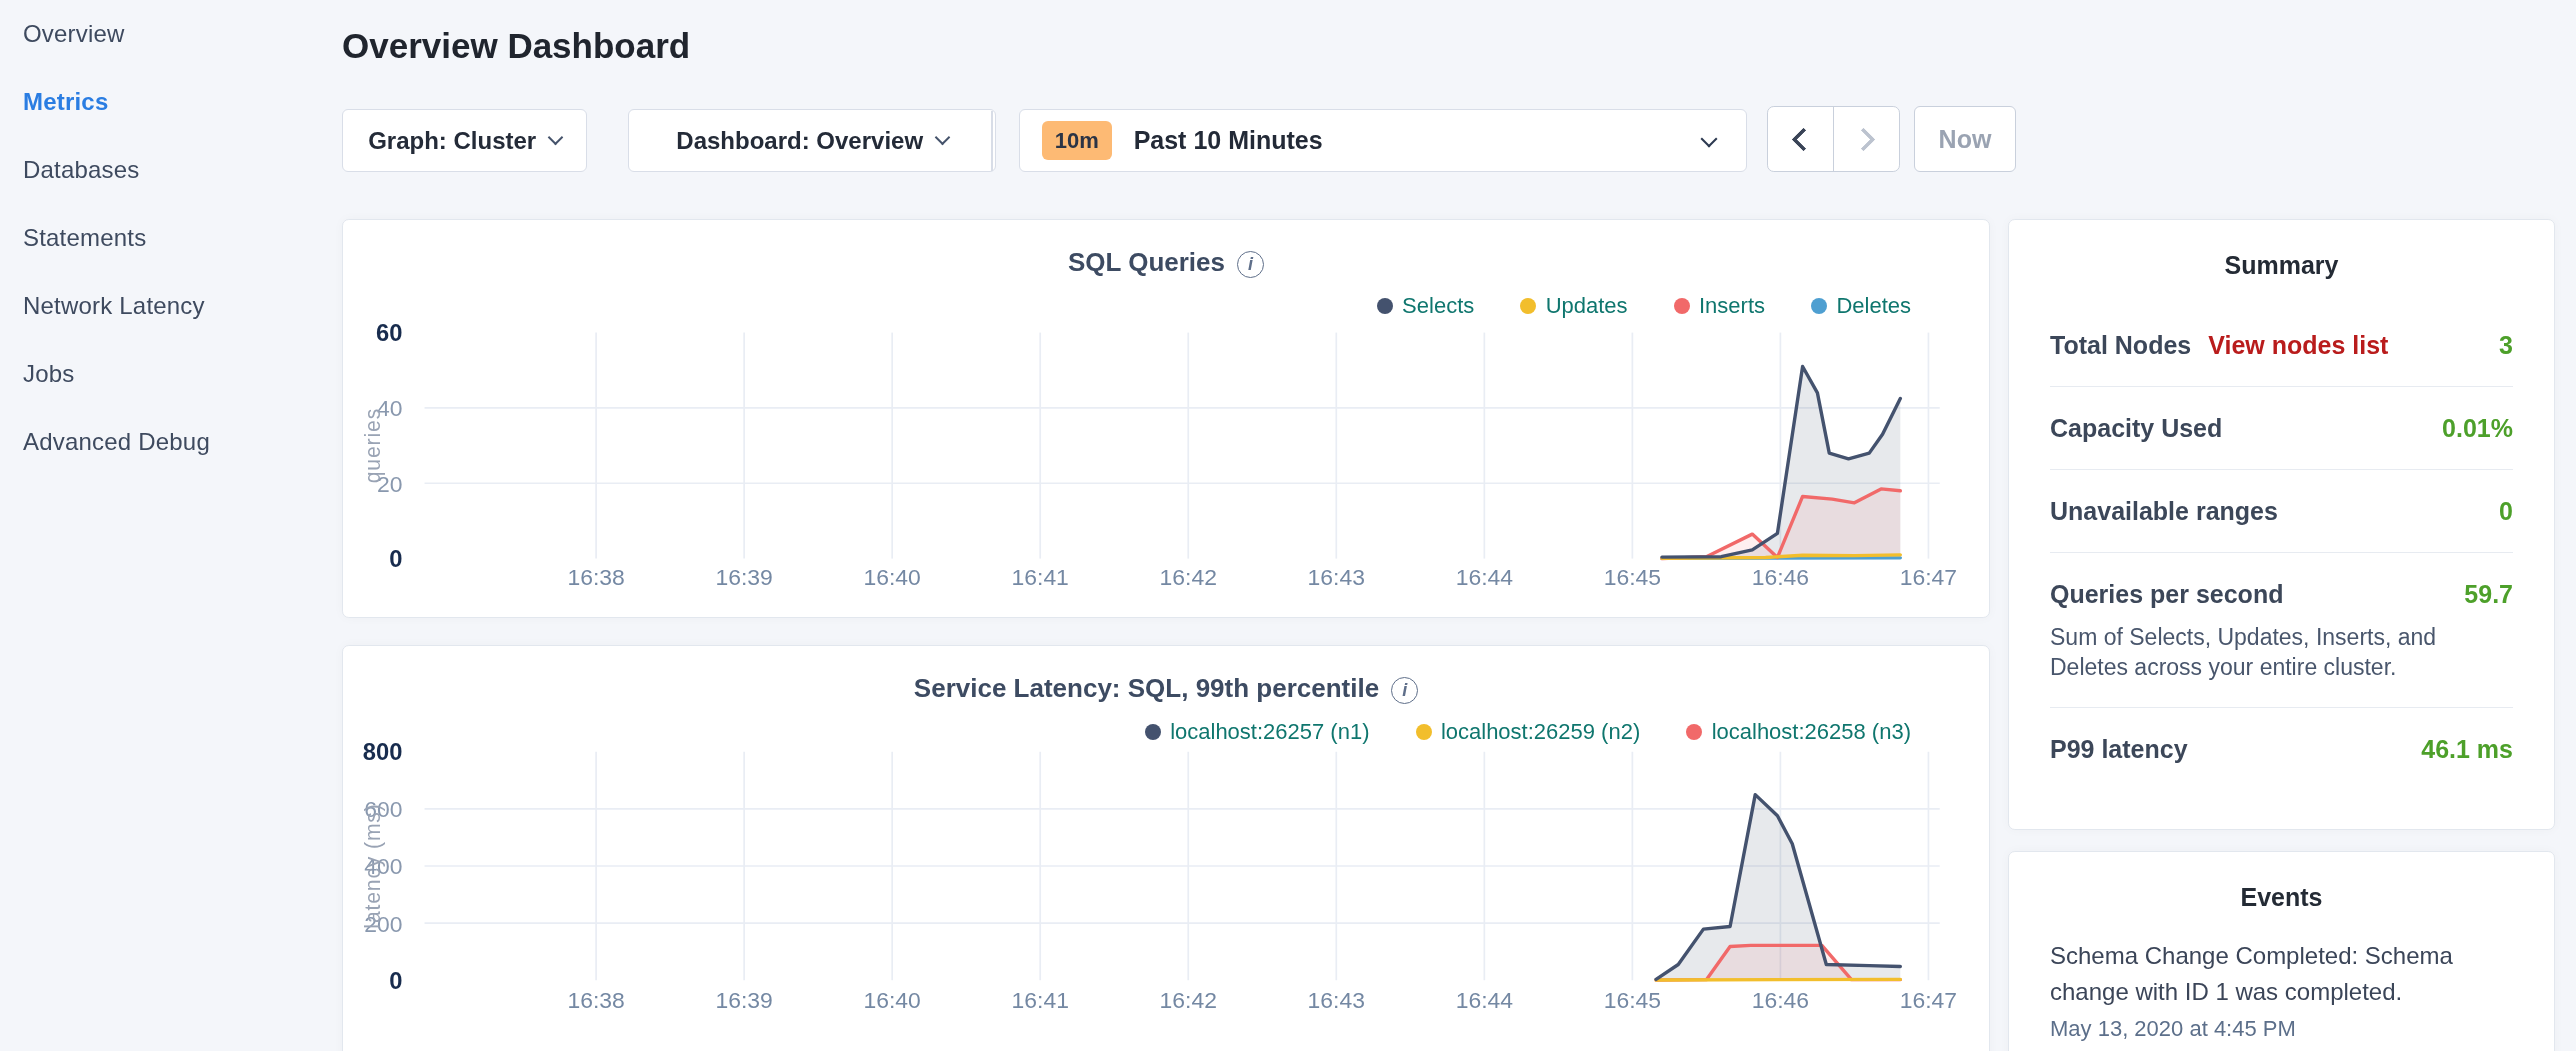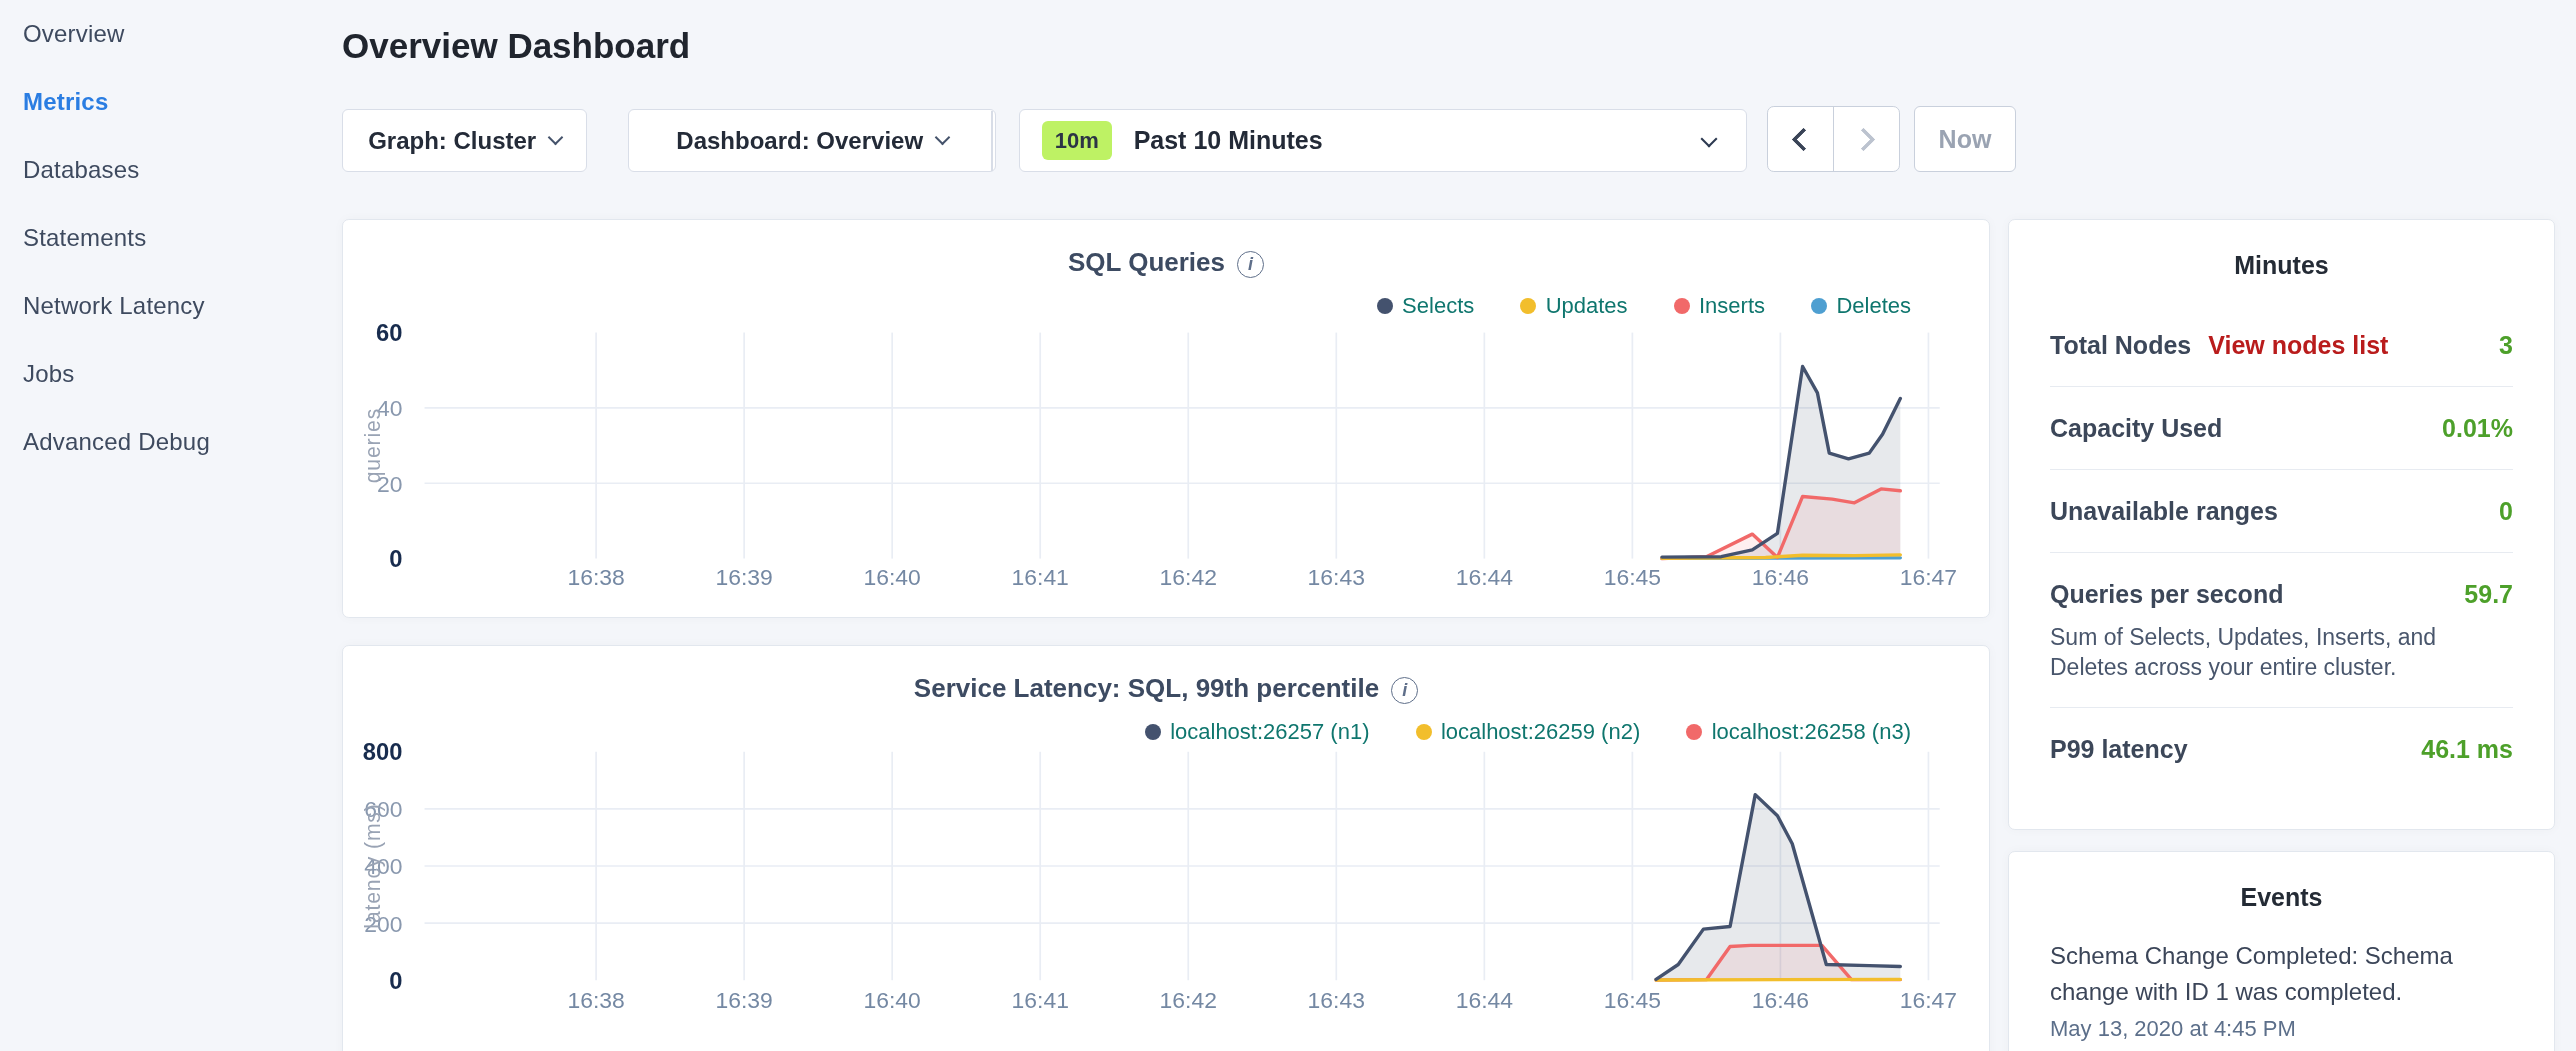--- a/index.html
+++ b/index.html
@@ -18,21 +18,21 @@
   .btn { background:#fff; border:1.7px solid #d9dee8; border-radius:6px; display:flex;
          align-items:center; justify-content:center; cursor:pointer; }
   .dropdown { position:absolute; top:109px; height:63px; font-size:24px; font-weight:600; color:#242b38; gap:13.6px; }
   #graph-dd { left:342px; width:245px; }
   #dash-dd  { left:628px; width:368px; }
   .chev { display:inline-block; width:11px; height:11px; border-top:2.6px solid #45536b;
           border-right:2.6px solid #45536b; transform:rotate(135deg); margin-top:-6.8px; }
   .toolbar-divider { position:absolute; left:991px; top:111px; width:1.7px; height:60px; background:#d8dde7; }
 
   .time-box { position:absolute; left:1019px; top:109px; width:728px; height:63px; justify-content:flex-start; padding:0 22px; }
-  .time-badge { background:#bef264; border-radius:6px; padding:6.8px 12.8px; font-size:22px; font-weight:700; color:#2c3445; }
+  .time-badge { background:#fdba74; border-radius:6px; padding:6.8px 12.8px; font-size:22px; font-weight:700; color:#2c3445; }
   .time-label { margin-left:22px; font-size:25px; font-weight:700; color:#232a37; }
   .time-box .chev { position:absolute; right:31px; width:12px; height:12px;
                     border-width:2.1px; border-color:#2c3950; margin-top:-3.4px; }
 
   .arrow-group { position:absolute; left:1767px; top:106px; width:133px; height:66px; background:#fff;
                  border:1.7px solid #c9d0dc; border-radius:6.8px; display:flex; }
   .arrow-btn { flex:1; display:flex; align-items:center; justify-content:center; cursor:pointer; }
   .arrow-btn + .arrow-btn { border-left:1.7px solid #c9d0dc; }
   .chev-left  { width:17px; height:17px; border-top:4.3px solid #3a4457; border-right:4.3px solid #3a4457;
                 transform:rotate(-135deg); border-radius:1.7px; margin-left:6.8px; }
@@ -228,21 +228,21 @@
         <text x="445" y="1018" transform="rotate(-90 445 1018)" text-anchor="middle" font-size="25" fill="#99a3b4" letter-spacing="1">latency (ms)</text>
         <polygon points="1947.988,1153 1947.988,1151.9875 1974.133,1134.4375 2003.7640000000001,1092.5875 2035.1380000000001,1089.55 2064.7690000000002,933.625 2090.914,958.6 2108.344,991.675 2148.433,1134.4375 2198.98,1135.7875 2235.583,1136.8 2235.583,1153" fill="rgba(68,82,110,0.13)"></polygon>
         <polygon points="1947.988,1153 1947.988,1152.6625 2007.25,1152.325 2035.1380000000001,1113.175 2059.54,1111.825 2143.2039999999997,1111.825 2178.0640000000003,1152.325 2235.583,1152.325 2235.583,1153" fill="rgba(241,105,105,0.10)"></polygon>
         <polyline points="1947.988,1152.6625 2007.25,1152.325 2035.1380000000001,1113.175 2059.54,1111.825 2143.2039999999997,1111.825 2178.0640000000003,1152.325 2235.583,1152.325" fill="none" stroke="#f16969" stroke-width="4" stroke-linejoin="round" stroke-linecap="round"></polyline>
         <polyline points="1947.988,1152.6625 2235.583,1151.9875" fill="none" stroke="#f2be2c" stroke-width="4" stroke-linejoin="round" stroke-linecap="round"></polyline>
         <polyline points="1947.988,1151.9875 1974.133,1134.4375 2003.7640000000001,1092.5875 2035.1380000000001,1089.55 2064.7690000000002,933.625 2090.914,958.6 2108.344,991.675 2148.433,1134.4375 2198.98,1135.7875 2235.583,1136.8" fill="none" stroke="#44526e" stroke-width="4" stroke-linejoin="round" stroke-linecap="round"></polyline>
       </svg>
   </section>
 
   <aside class="card" id="summary-card">
-    <div class="panel-title">Minutes</div>
+    <div class="panel-title">Summary</div>
     <div class="summary-body">
       <div class="srow">
         <div class="srow-main">
           <span class="label-wrap">
             <span class="srow-label">Total Nodes</span>
             <span class="srow-link">View nodes list</span>
           </span>
           <span class="srow-value">3</span>
         </div>
       </div>

